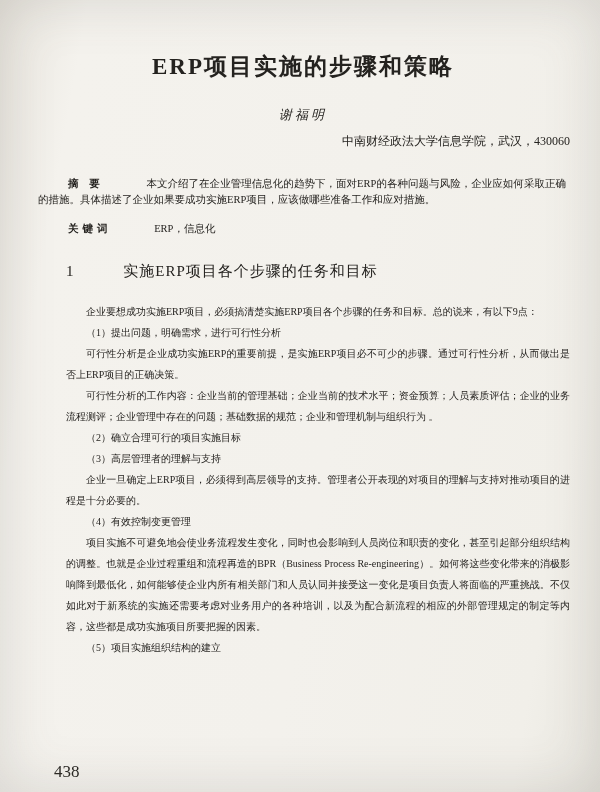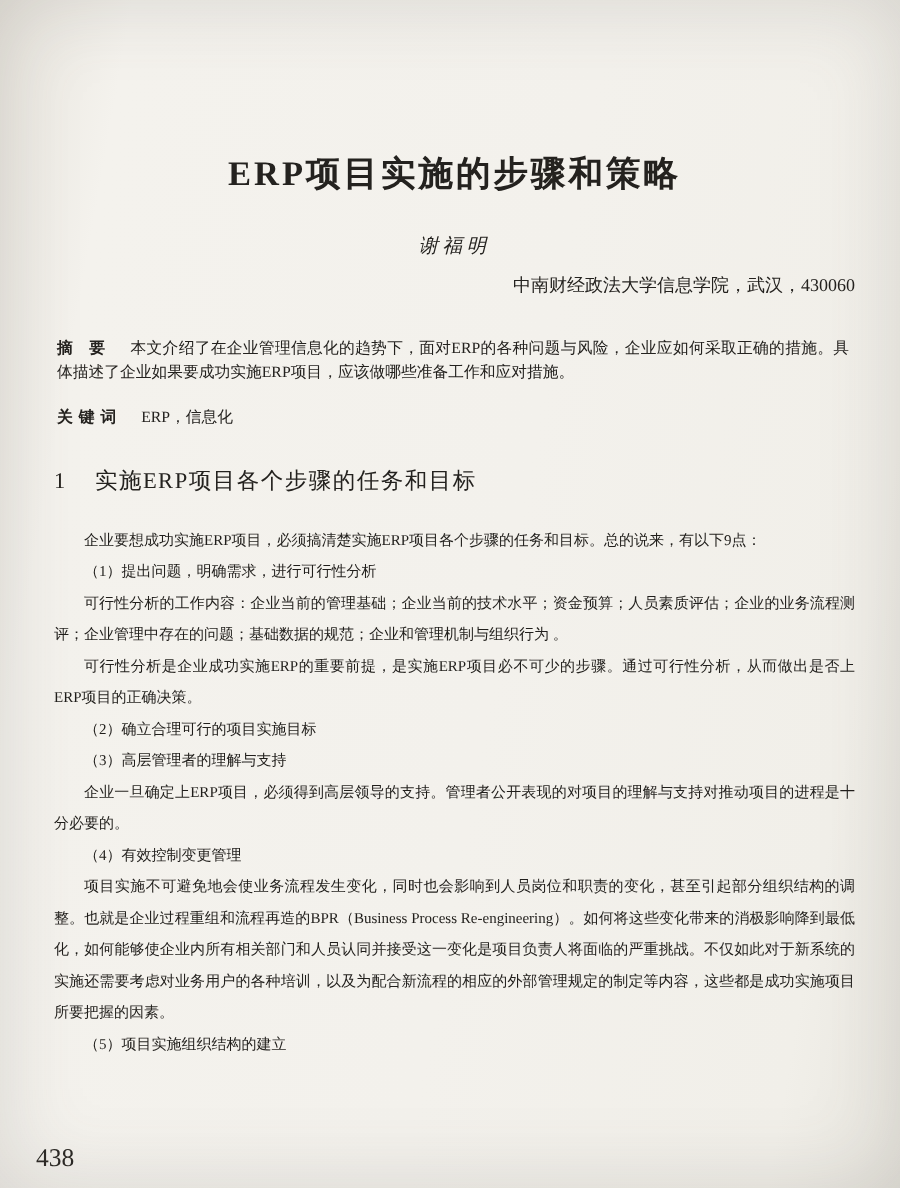--- a/index.html
+++ b/index.html
@@ -1,25 +1,25 @@
 <!DOCTYPE html>
 <html><head>
 <meta charset="utf-8">
 <style>
-  * { box-sizing: border-box; }
+  * { box-sizing: border-box; margin-left: 30px; }
   html, body { margin: 0; padding: 0; background: #dddad4; }
   .scan-page {
     position: relative;
     width: 600px;
     height: 792px;
     margin: 0 auto;
     background: linear-gradient(100deg, #e9e6df 0%, #f4f2ed 12%, #f3f1ec 55%, #f1efe9 88%, #e9e7e0 100%);
     font-family: "Liberation Serif", "DejaVu Serif", serif;
     color: #24221f;
-    padding: 100px 30px 0 36px;
+    padding: 51px 30px 0 36px;
     overflow: hidden;
   }
   .scan-page::after {
     content: "";
     position: absolute;
     inset: 0;
     pointer-events: none;
     box-shadow: inset 0 0 55px rgba(90,85,75,0.18);
   }
   .paper-title {
@@ -103,22 +103,22 @@
   </p>
 
   <h2 class="section-heading">
     <span class="sec-num">1</span>
     <span>实施ERP项目各个步骤的任务和目标</span>
   </h2>
 
   <div class="body-text">
     <p>企业要想成功实施ERP项目，必须搞清楚实施ERP项目各个步骤的任务和目标。总的说来，有以下9点：</p>
     <p>（1）提出问题，明确需求，进行可行性分析</p>
+    <p>可行性分析是企业成功实施ERP的重要前提，是实施ERP项目必不可少的步骤。通过可行性分析，从而做出是否上ERP项目的正确决策。</p>
     <p>可行性分析的工作内容：企业当前的管理基础；企业当前的技术水平；资金预算；人员素质评估；企业的业务流程测评；企业管理中存在的问题；基础数据的规范；企业和管理机制与组织行为 。</p>
-    <p>可行性分析是企业成功实施ERP的重要前提，是实施ERP项目必不可少的步骤。通过可行性分析，从而做出是否上ERP项目的正确决策。</p>
     <p>（2）确立合理可行的项目实施目标</p>
     <p>（3）高层管理者的理解与支持</p>
     <p>企业一旦确定上ERP项目，必须得到高层领导的支持。管理者公开表现的对项目的理解与支持对推动项目的进程是十分必要的。</p>
     <p>（4）有效控制变更管理</p>
     <p>项目实施不可避免地会使业务流程发生变化，同时也会影响到人员岗位和职责的变化，甚至引起部分组织结构的调整。也就是企业过程重组和流程再造的BPR（Business Process Re-engineering）。如何将这些变化带来的消极影响降到最低化，如何能够使企业内所有相关部门和人员认同并接受这一变化是项目负责人将面临的严重挑战。不仅如此对于新系统的实施还需要考虑对业务用户的各种培训，以及为配合新流程的相应的外部管理规定的制定等内容，这些都是成功实施项目所要把握的因素。</p>
     <p>（5）项目实施组织结构的建立</p>
 
   </div>
 
   <div class="page-number">438</div>

